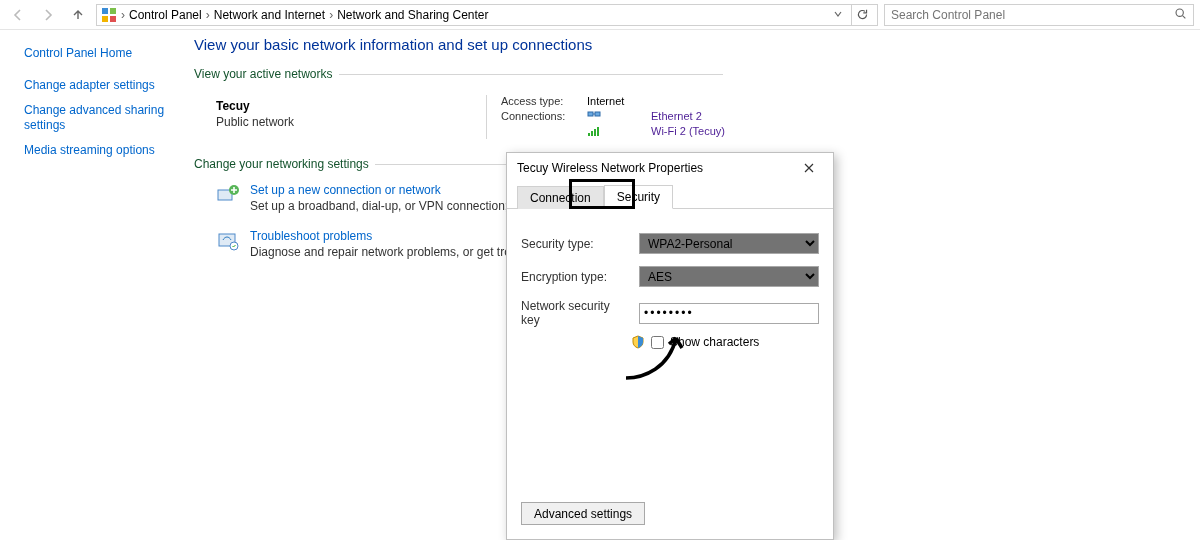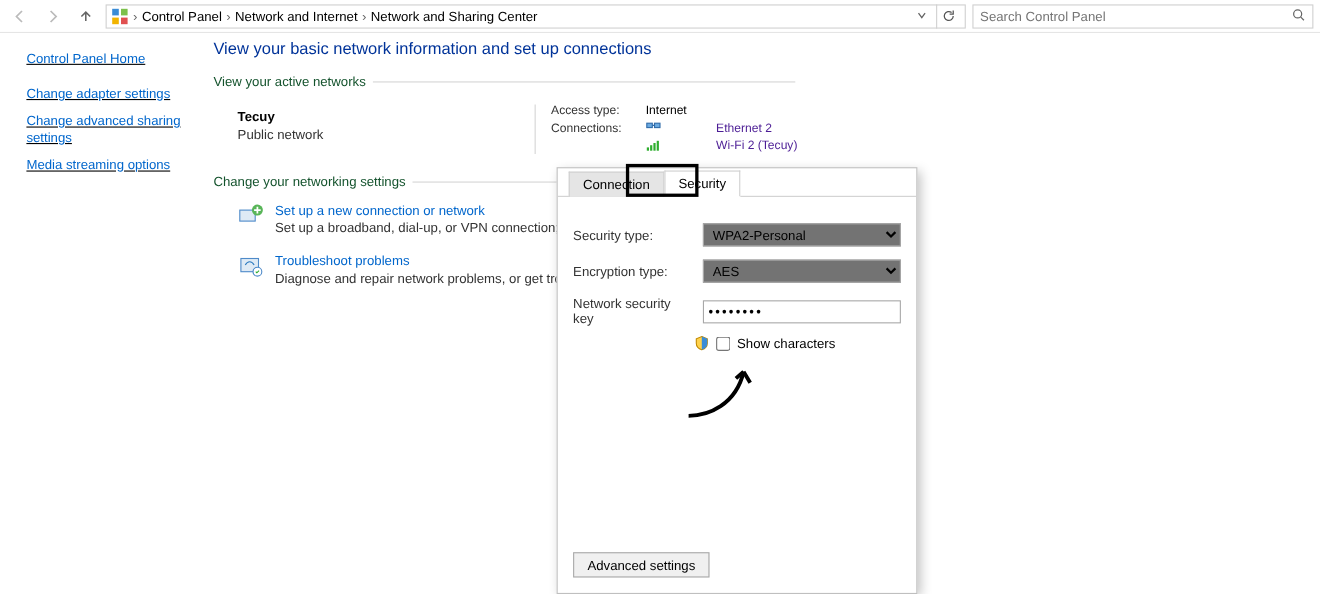--- a/index.html
+++ b/index.html
@@ -61,21 +61,20 @@
     background:transparent;
   }
   .addrbar .searchbox .mag { color:#555; }
 
   
   .layout { display:flex; }
   .sidebar {
     width: 190px;
     padding: 16px 12px 12px 24px;
     font-size: 12px;
-    text-decoration: underline;
   }
   .sidebar .home {
     color:#0066cc; margin-bottom:18px; cursor:pointer;
   }
   .sidebar .sblink {
     color:#0066cc; margin-bottom:10px; cursor:pointer; line-height:1.25;
   }
 
   
   .main {
@@ -324,20 +323,28 @@
         <div>
           <div class="ci-title">Troubleshoot problems</div>
           <div class="ci-desc">Diagnose and repair network problems, or get troubleshooting information.</div>
         </div>
       </div>
     </div>
   </div>
 </div>
 
 <div class="dialog">
+  <div class="dlg-titlebar">
+    <span class="title">Tecuy Wireless Network Properties</span>
+    <span class="dlg-close">
+      <svg width="12" height="12" viewBox="0 0 12 12">
+          <path d="M2 2l8 8M10 2l-8 8" stroke="#333" stroke-width="1.2"></path>
+        </svg>
+    </span>
+  </div>
   <div class="dlg-tabs">
     <div class="dlg-tab">Connection</div>
     <div class="dlg-tab active">Security</div>
     <div class="selected-tab-highlight"></div>
   </div>
   <div class="dlg-body">
     <div class="dlg-row">
       <span class="lbl">Security type:</span>
       <select>
         <option>WPA2-Personal</option>

